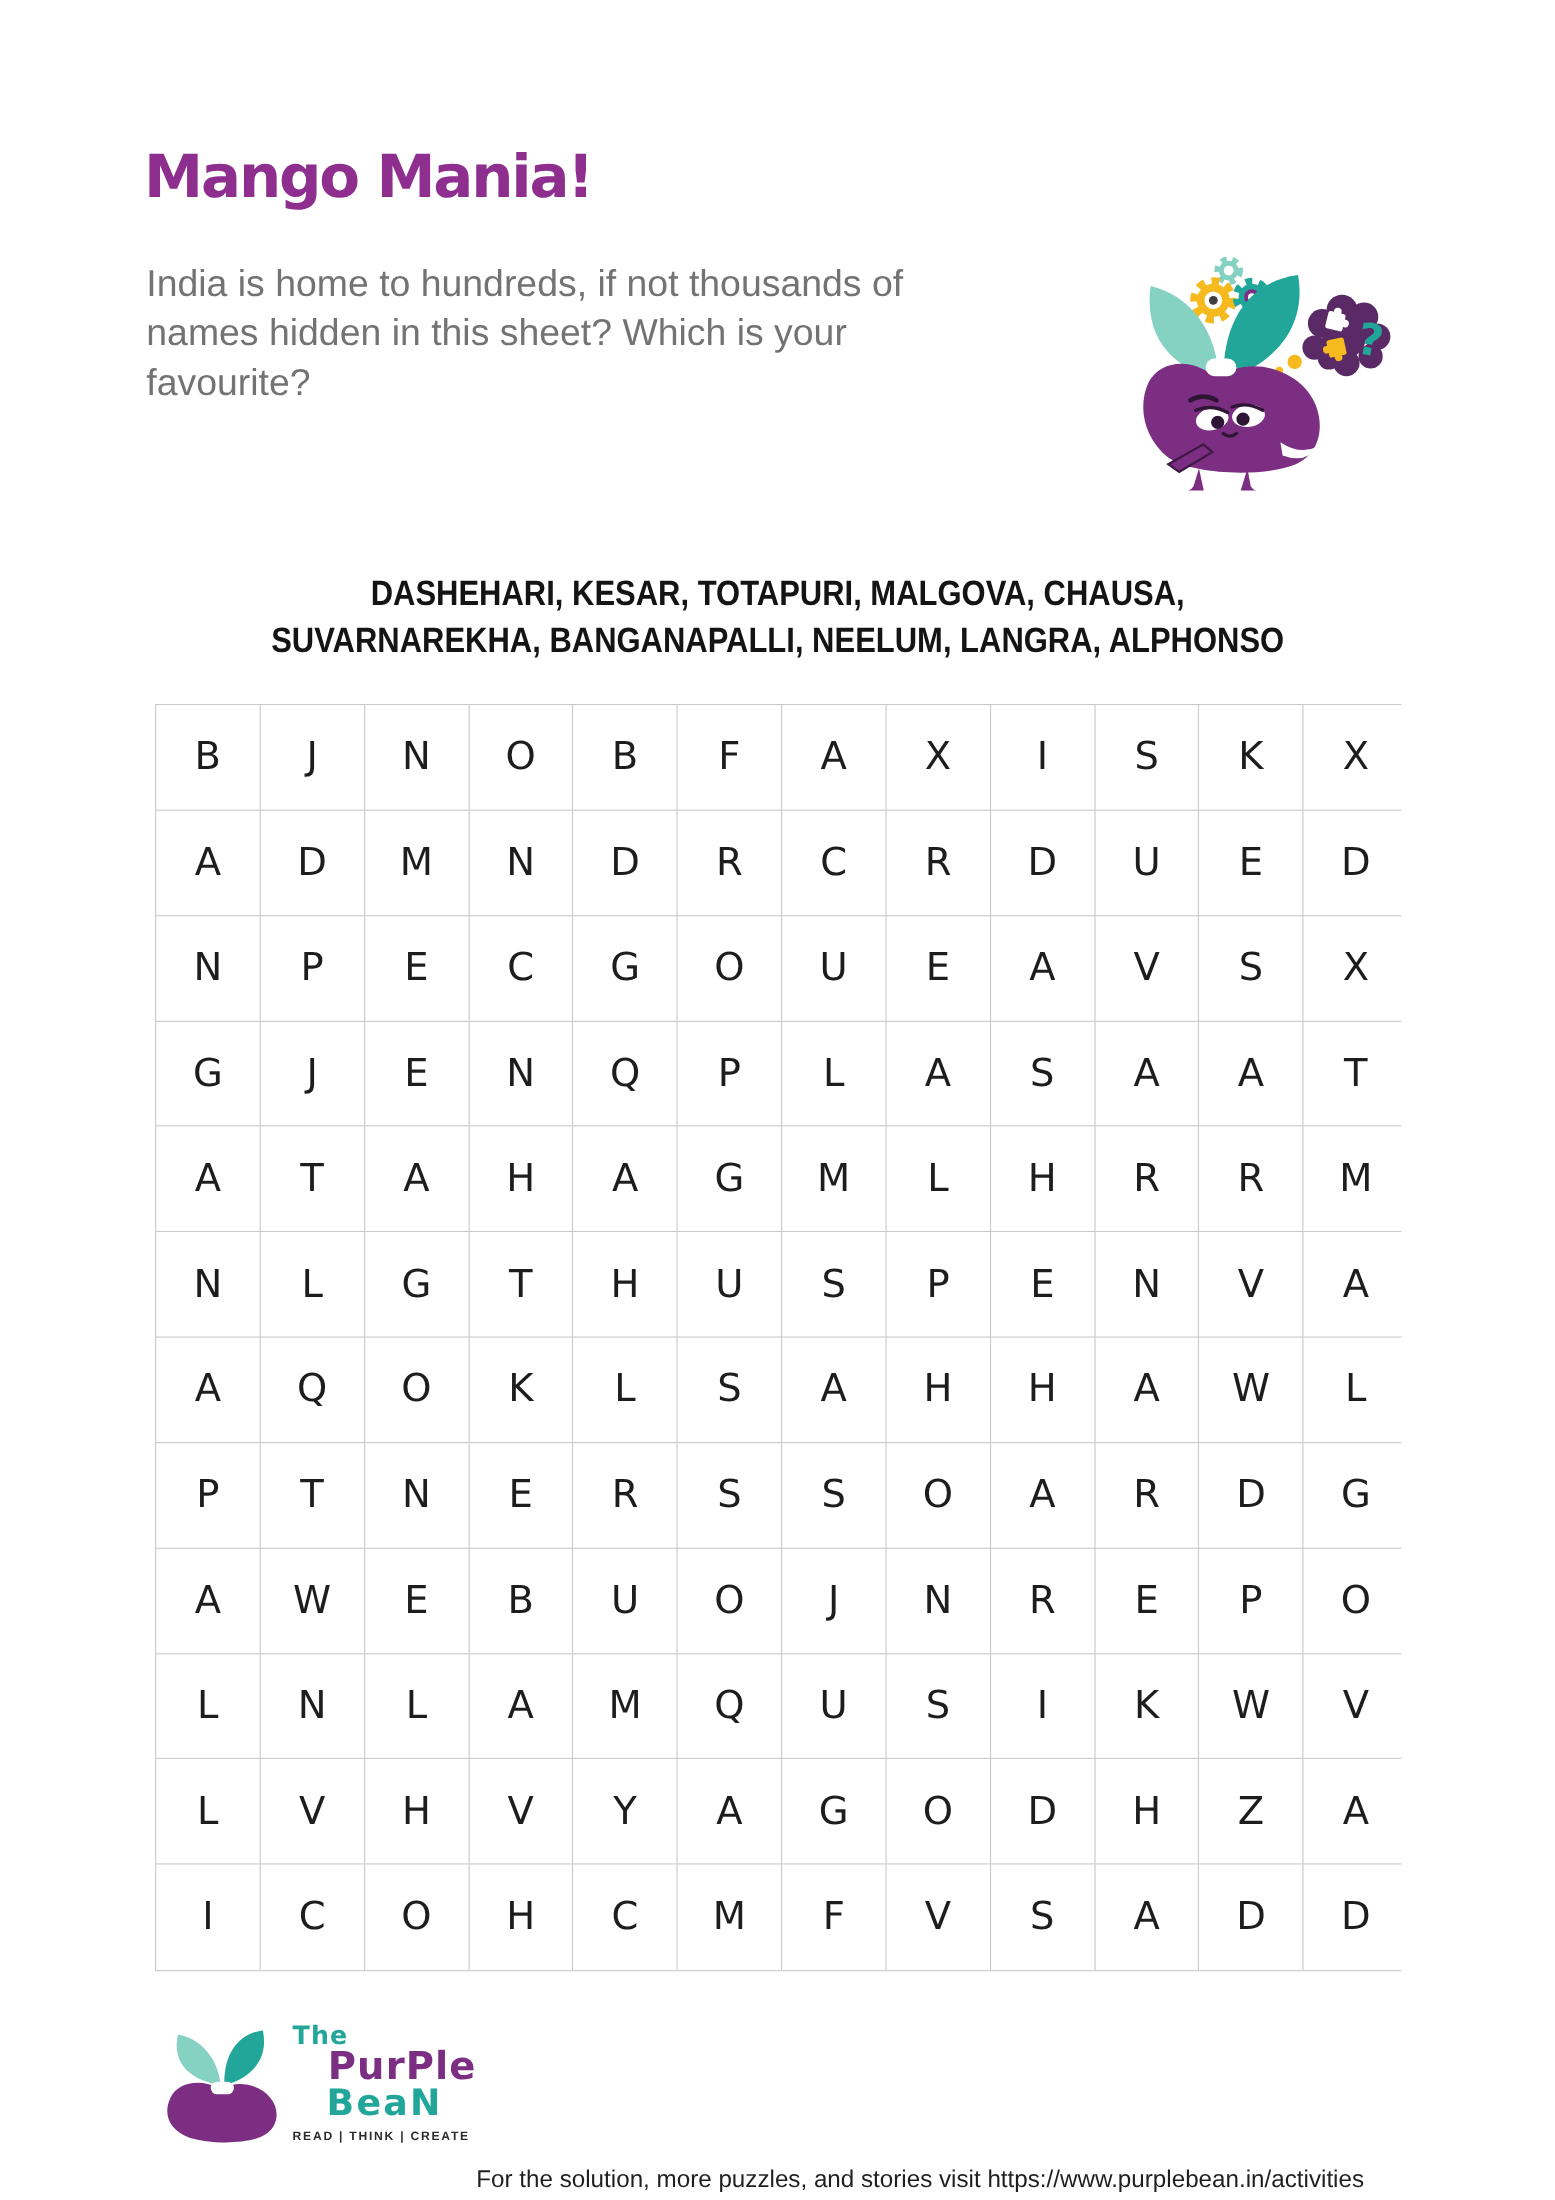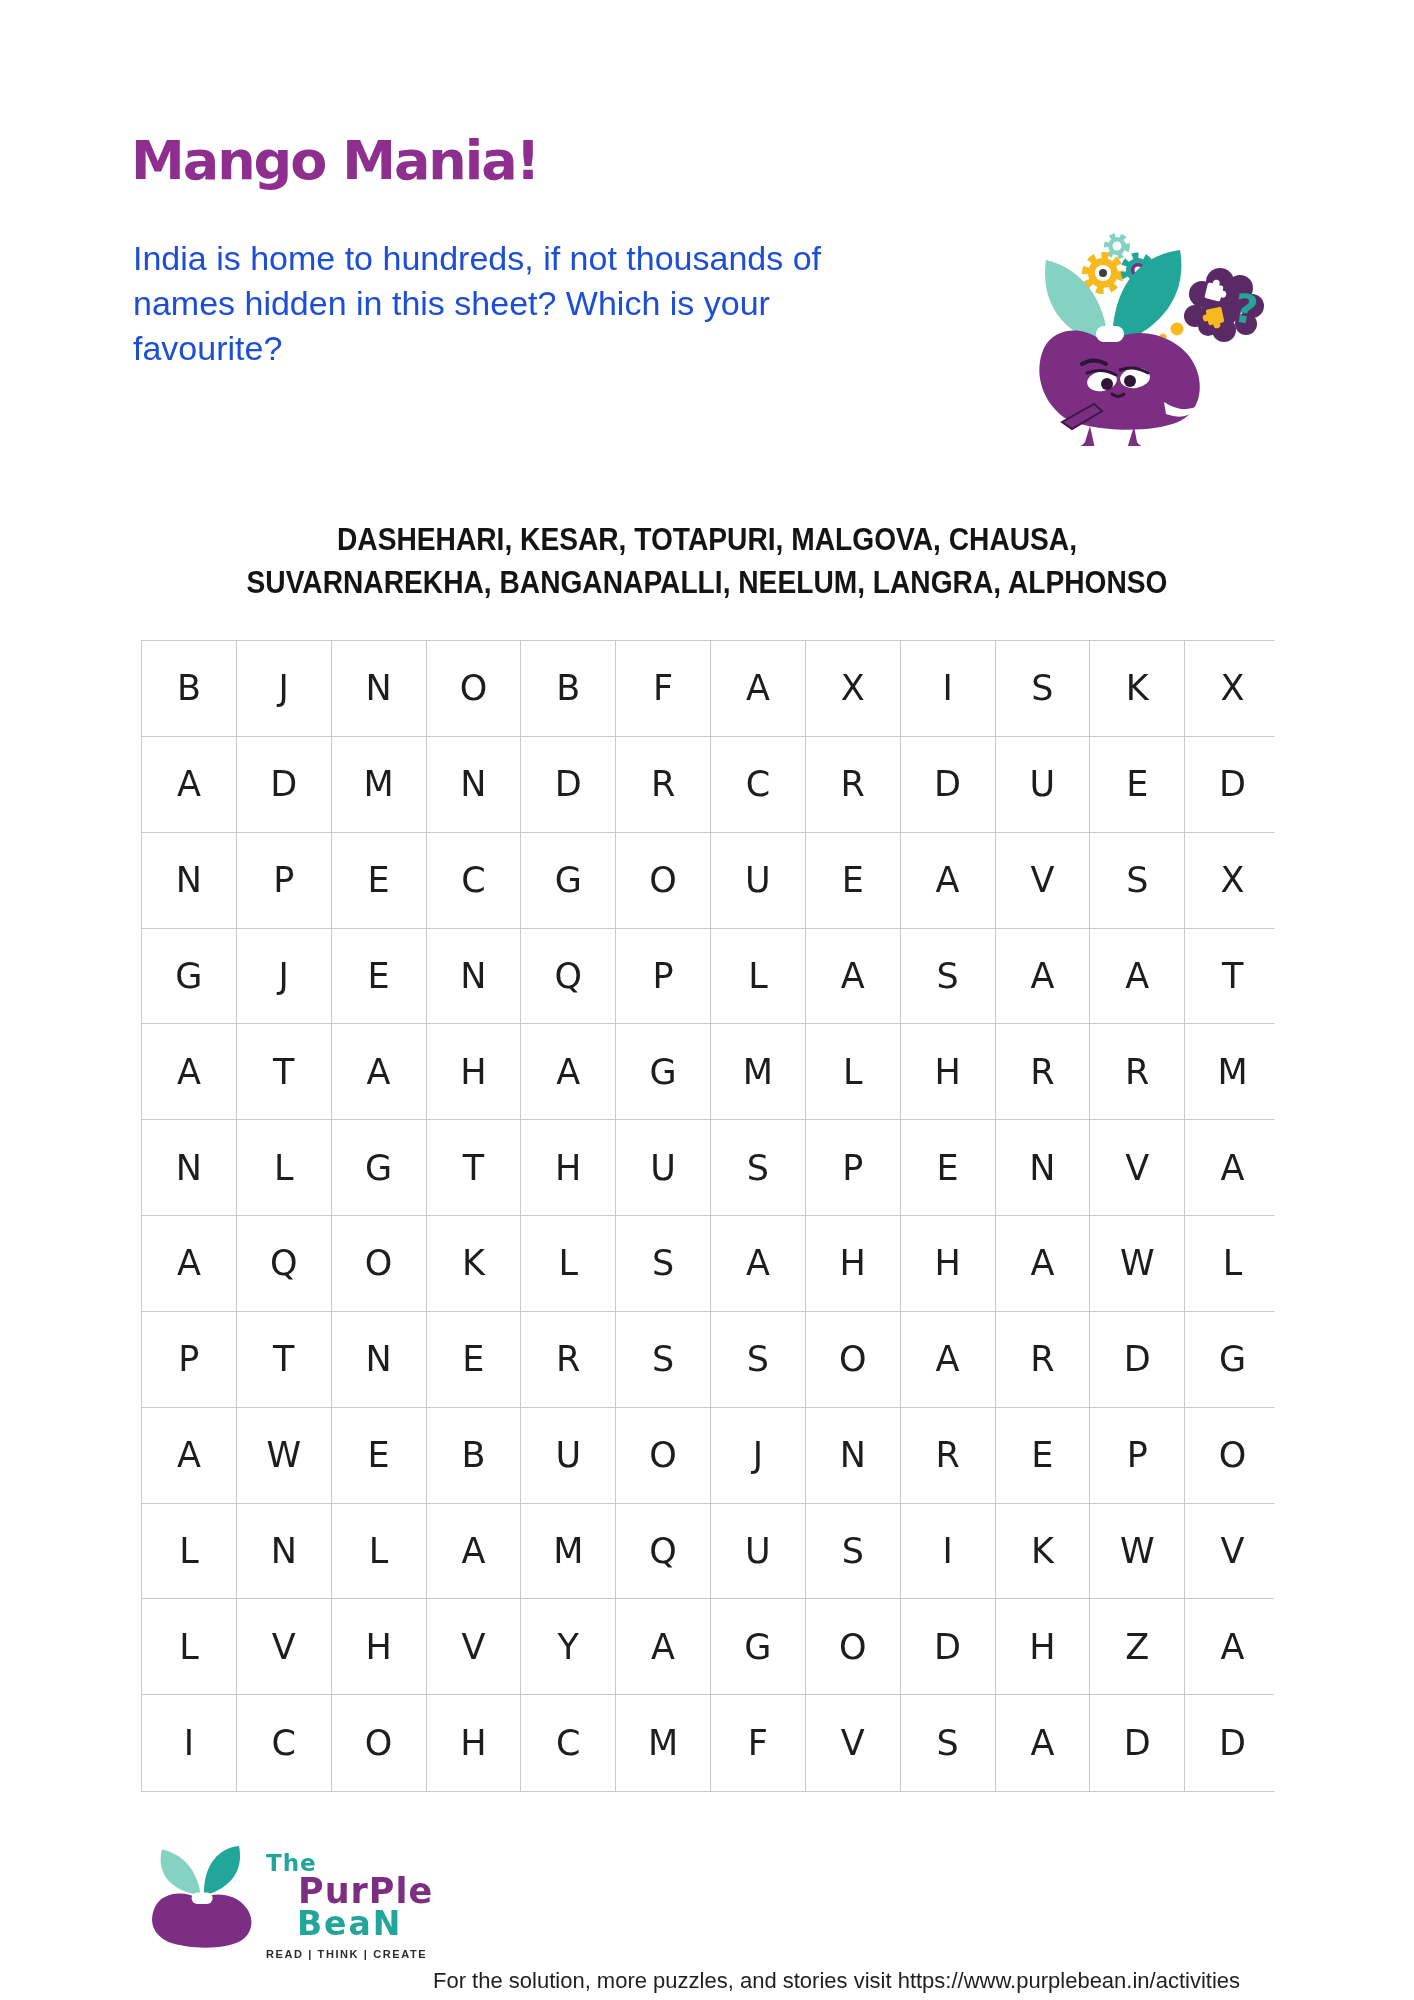--- a/index.html
+++ b/index.html
@@ -8,21 +8,21 @@
     font-family:"Liberation Sans", sans-serif;color:var(--text-dark,#1b1b1b);
   }
   
   .title{
     position:absolute;left:131px;top:134px;
     font-family:"DejaVu Sans", sans-serif;font-weight:bold;
     font-size:54px;letter-spacing:-2px;color:var(--brand-purple,#8e2e8e);
     line-height:1;
   }
   
-  .intro{position:absolute;left:133px;top:236px;font-size:34px;line-height:45px;color:#1d4ed8;}
+  .intro{position:absolute;left:133px;top:236px;font-size:34px;line-height:45px;color:#737373;}
   
   .wordlist{
     position:absolute;left:0;top:518px;width:1414px;text-align:center;
     font-size:32px;line-height:43px;color:#141414;font-weight:bold;
     transform:scaleX(0.88);transform-origin:50% 0;
     letter-spacing:0px;
   }
   
   .grid{
     position:absolute;left:141px;top:640px;width:1140px;height:1152px;
@@ -49,21 +49,21 @@
   .f-darkdot{fill:#3f3f3f;}
   .teeth-y{fill:none;stroke:var(--yellow,#f6b91e);}
   .teeth-t{fill:none;stroke:var(--teal,#21a699);}
   .teeth-tl{fill:none;stroke:var(--teal-light,#85d2c3);}
   .line-dark{stroke:#2e1535;fill:none;stroke-linecap:round;}
   .qmark{font-family:"DejaVu Sans", sans-serif;font-weight:bold;font-size:40px;}
   
   .footer-logo{position:absolute;left:146px;top:1838px;display:flex;align-items:flex-start;}
   .logo-icon{width:114px;height:116px;margin-right:6px;}
   .wordmark{display:flex;flex-direction:column;font-family:"DejaVu Sans", sans-serif;}
-  .logo-the{font-size:23px;font-weight:bold;color:var(--teal,#21a699);margin-top:12px;letter-spacing:1px;}
+  .logo-the{font-size:23px;font-weight:bold;color:var(--teal,#21a699);letter-spacing:1px;}
   .logo-purple{font-size:35px;font-weight:bold;color:var(--body-purple,#7b2e82);margin-top:-5px;letter-spacing:1px;margin-left:32px;}
   .logo-bean{font-size:33px;font-weight:bold;color:var(--teal,#21a699);margin-top:-7px;letter-spacing:2px;text-align:center;}
   .logo-tagline{font-size:11px;font-weight:bold;color:#2b2b2b;letter-spacing:1.6px;margin-top:5px;font-family:"Liberation Sans",sans-serif;}
   .footer-note{position:absolute;left:433px;top:1936px;font-size:22px;color:#1f1f1f;margin-top:32px;}
 </style>
 </head>
 <body>
 
 <div class="page">
 

